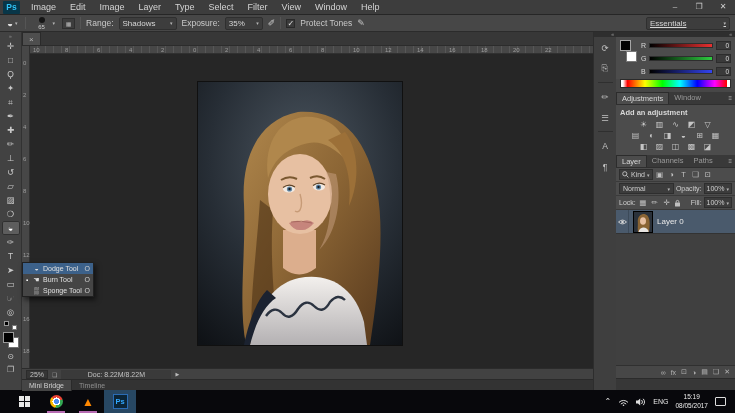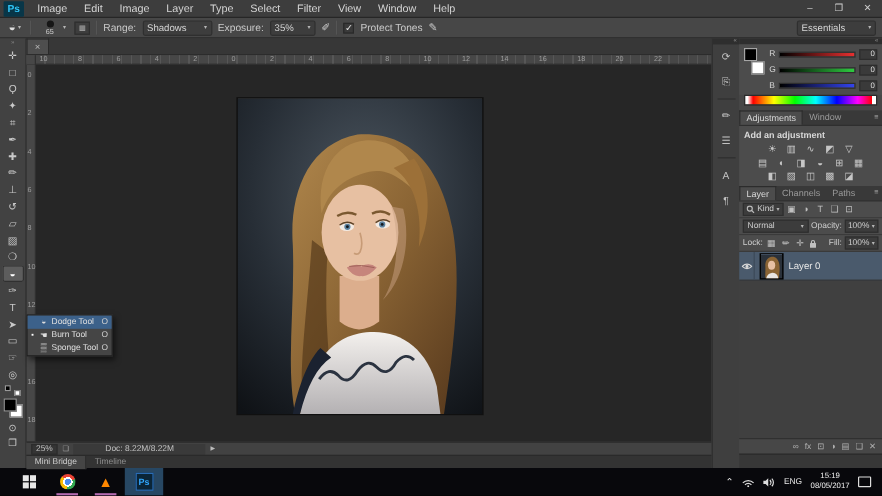--- a/index.html
+++ b/index.html
@@ -21,21 +21,21 @@
   .mini-arrow{font-size:5px;color:#b5b5b5;}
   .brush-chip{width:18px;display:flex;flex-direction:column;align-items:center;line-height:1;}
   .brush-dot{width:6px;height:6px;border-radius:50%;background:#161616;margin-bottom:1px;}
   .brush-num{font-size:6px;color:#ccc;}
   .panel-toggle{width:13px;height:11px;border:1px solid #2e2e2e;background:#3d3d3d;font-size:6px;color:#bbb;display:flex;align-items:center;justify-content:center;}
   .select{background:#3d3d3d;border:1px solid #2f2f2f;border-radius:2px;height:13px;display:flex;align-items:center;justify-content:space-between;padding:0 3px;gap:4px;font-size:8px;color:#d6d6d6;}
   .sel-range{width:58px;text-align:center;}
   .sel-exp{width:38px;}
   .airbrush{font-size:9px;color:#c5c5c5;}
   .checkbox{width:9px;height:9px;background:#3a3a3a;border:1px solid #292929;color:#e2e2e2;font-size:8px;line-height:8px;text-align:center;}
-  .workspace-btn{margin-left:auto;width:66px;}
+  .workspace-btn{margin-left:auto;width:84px;text-decoration:underline;}
 
   
   #workspace{position:relative;height:358px;background:#474747;}
 
   
   #toolbar{position:absolute;left:0;top:0;width:22px;height:358px;background:#424242;border-right:1px solid #323232;display:flex;flex-direction:column;align-items:center;padding-top:1px;}
   .tb-head{font-size:5px;color:#8d8d8d;height:6px;line-height:6px;}
   .tool{width:18px;height:14px;display:flex;align-items:center;justify-content:center;font-size:8.5px;color:#c9c9c9;border-radius:2px;}
   .tool.selected{background:#5d5d5d;color:#fff;box-shadow:inset 0 0 0 1px #303030;}
   .mini-colors{width:13px;height:9px;position:relative;margin-top:2px;}

